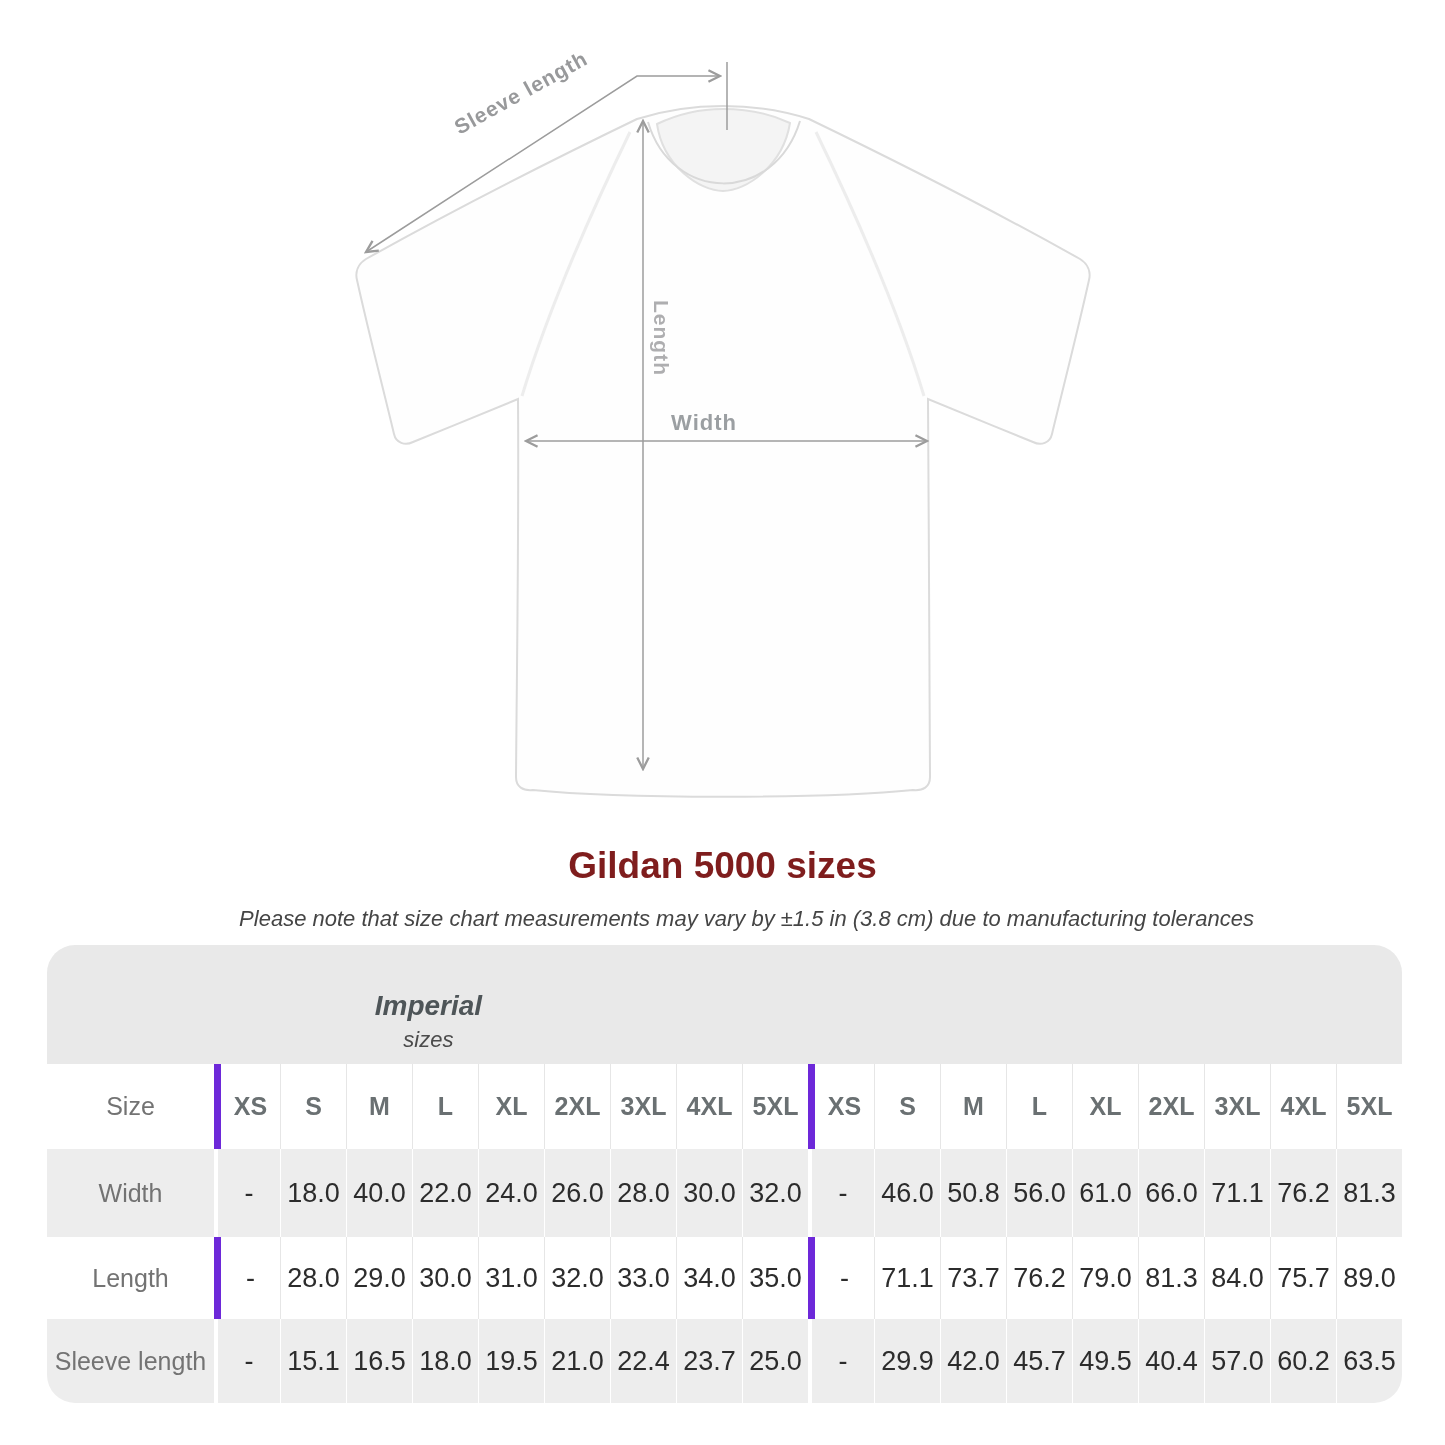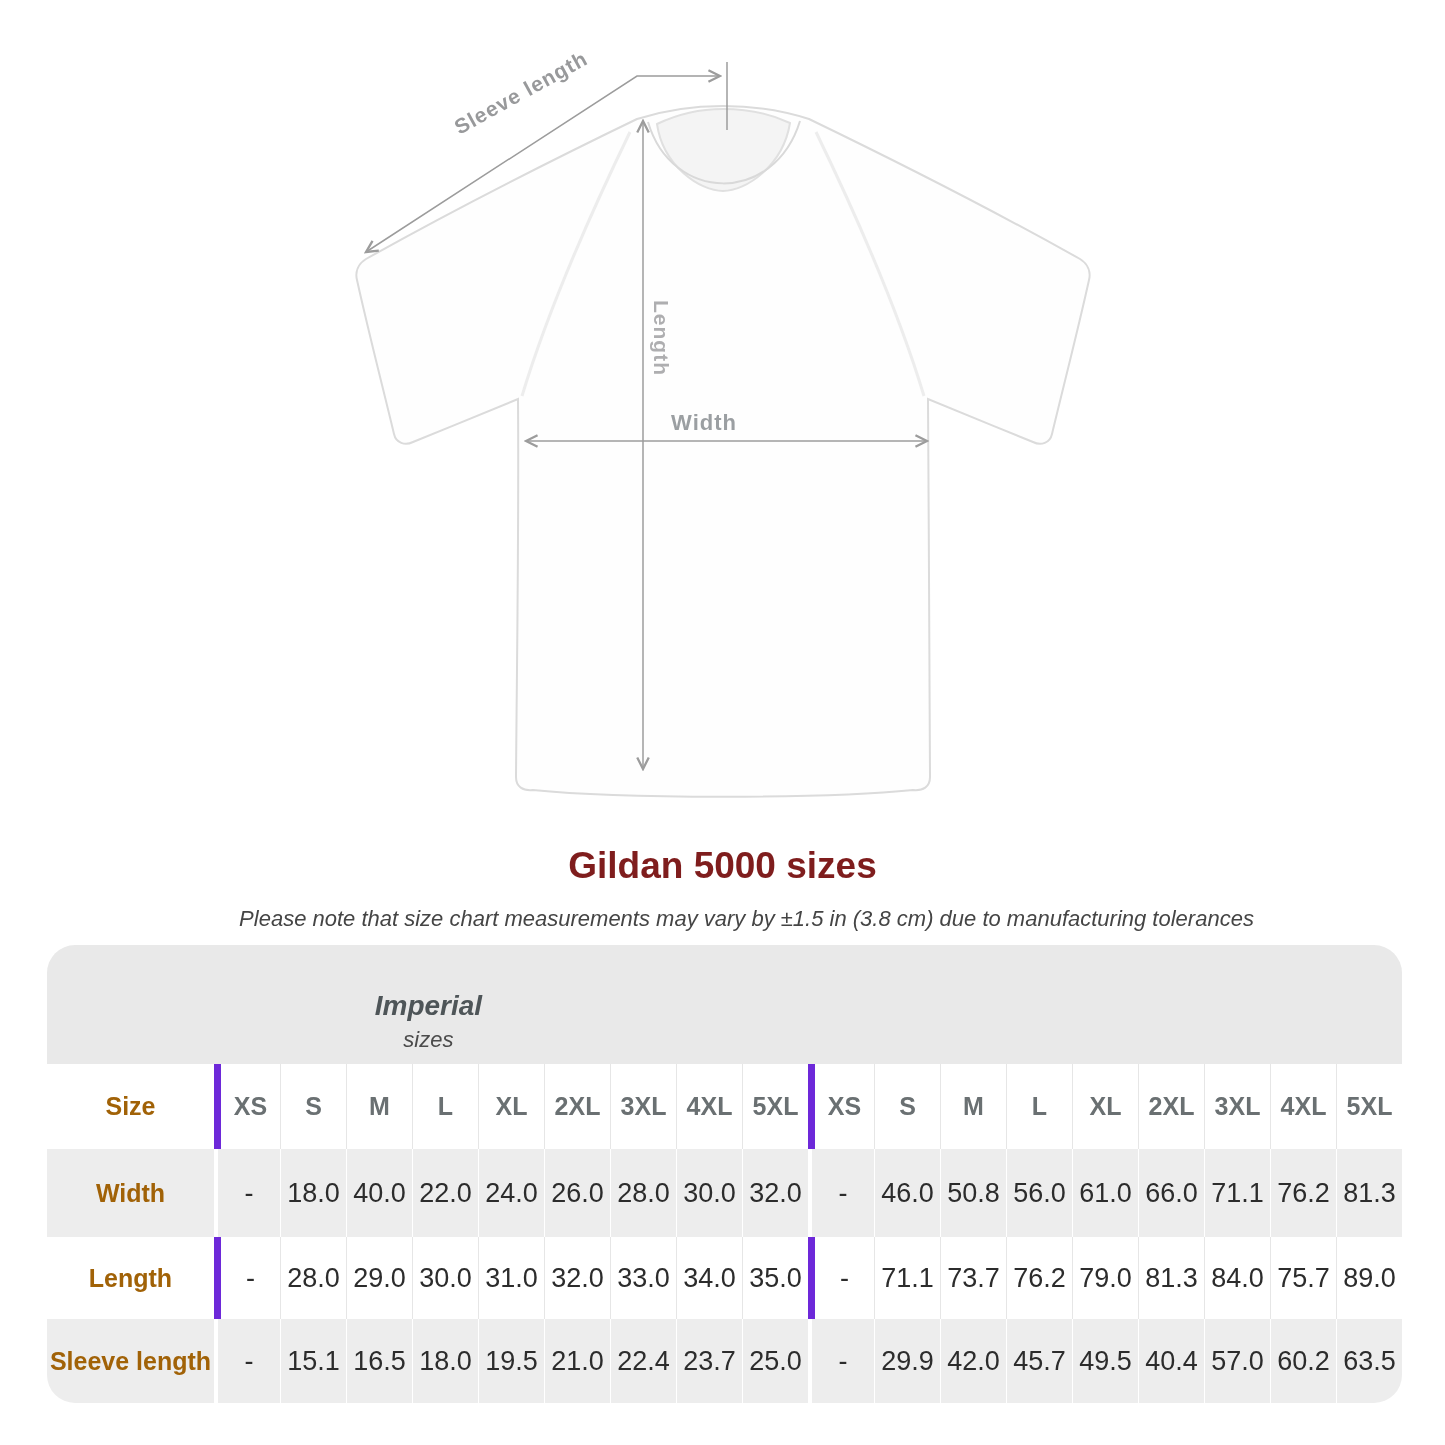--- a/index.html
+++ b/index.html
@@ -54,21 +54,21 @@
   .trow.gray{background:#ededed;}
   .c{
     display:flex;align-items:center;justify-content:center;
     font-size:27px;color:#2c2c2c;border-left:1px solid #e6e6e6;
   }
   .c:first-child{border-left:none;}
   .c.sep{border-left:7px solid #6d28d9;}
   .trow.gray .c{border-left-color:#ffffff;}
   .trow.gray .c.sep{border-left-width:4px;border-left-color:#ffffff;}
   .c.hdr{font-weight:bold;font-size:25px;color:#6a7072;}
-  .c.rowlabel{font-weight:bold;font-size:25px;color:#a16207;}
+  .c.rowlabel{font-weight:normal;font-size:25px;color:#737373;}
 </style>
 </head>
 <body>
 
 <svg class="shirt-svg" width="1445" height="845" viewBox="0 0 1445 845">
   <defs>
     <marker id="arr" viewBox="0 0 10 10" refX="8.5" refY="5" markerWidth="11" markerHeight="11" orient="auto-start-reverse">
       <path d="M1.5,1.5 L8.5,5 L1.5,8.5" fill="none" stroke="#9c9c9c" stroke-width="1.4"></path>
     </marker>
   </defs>

